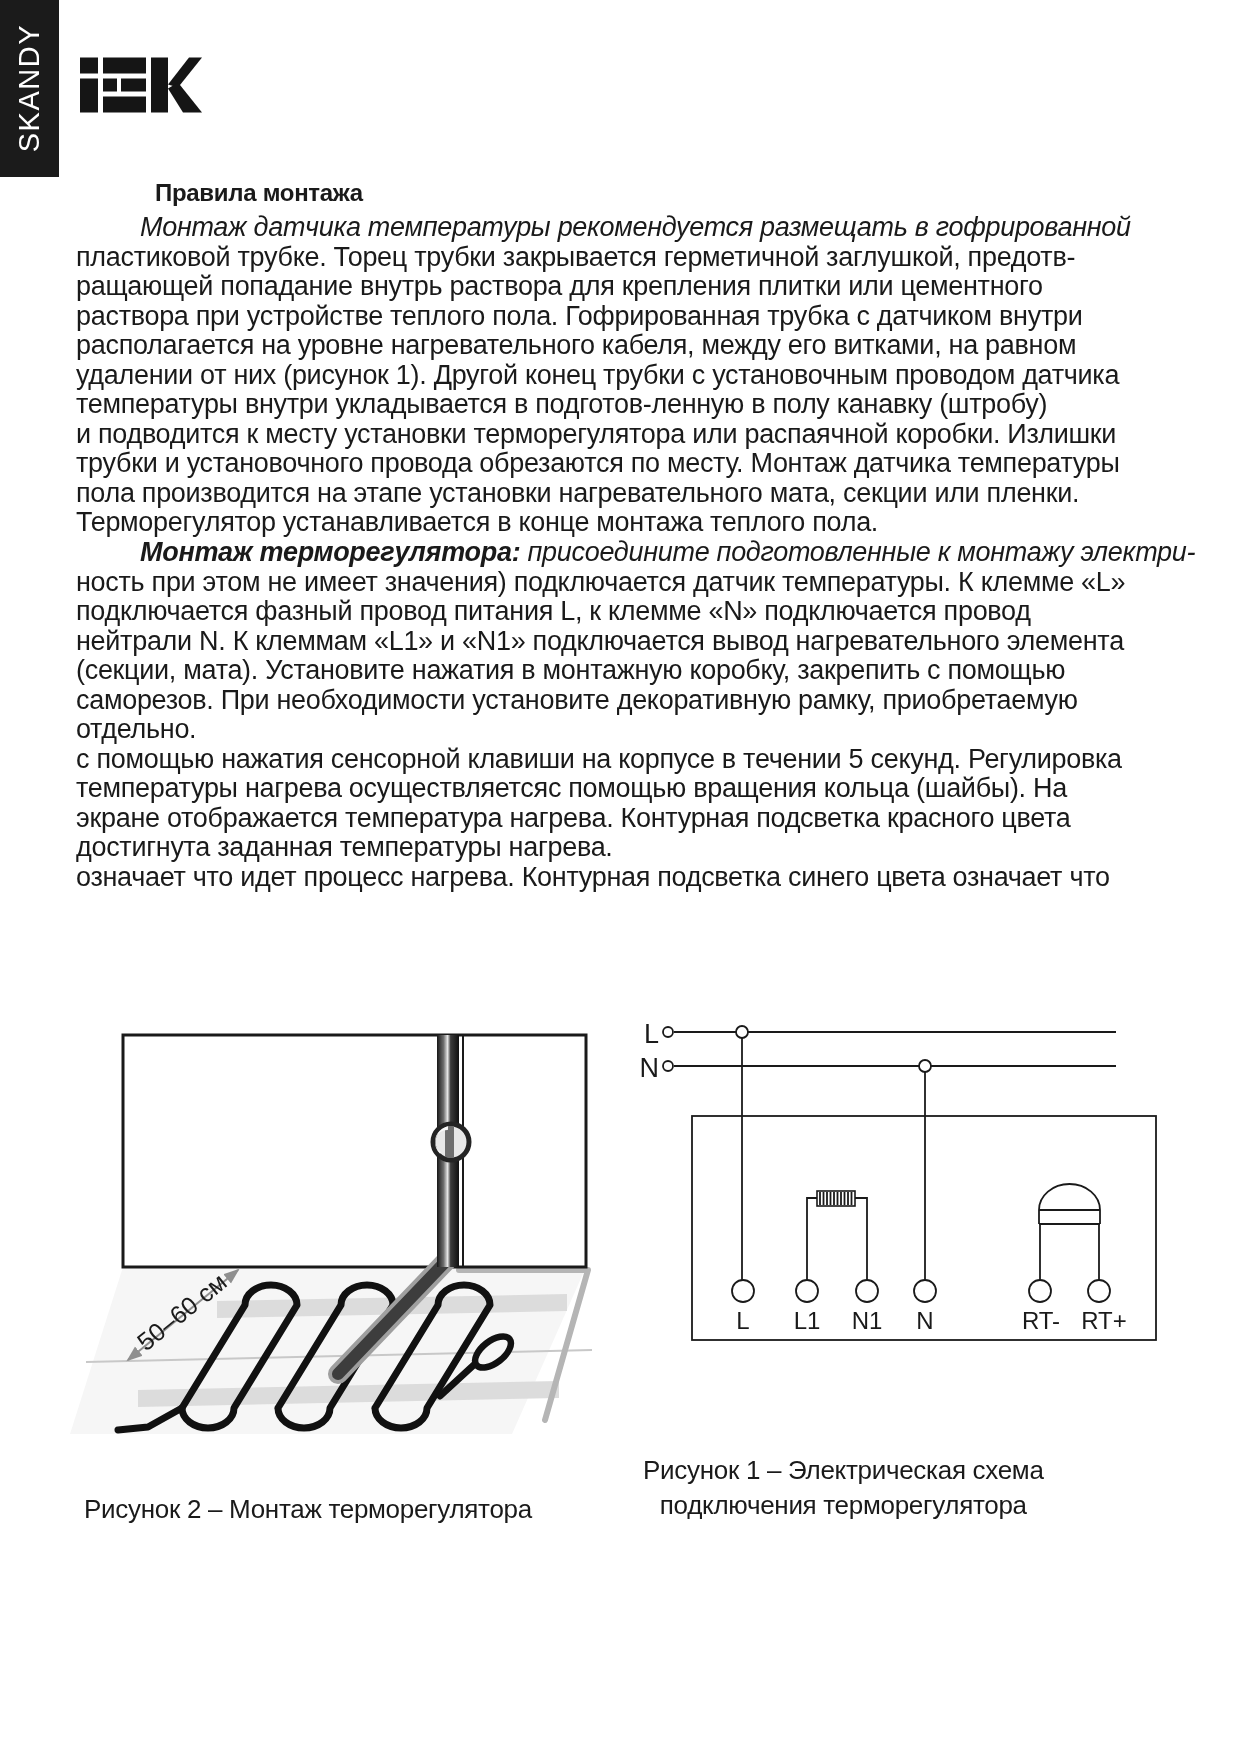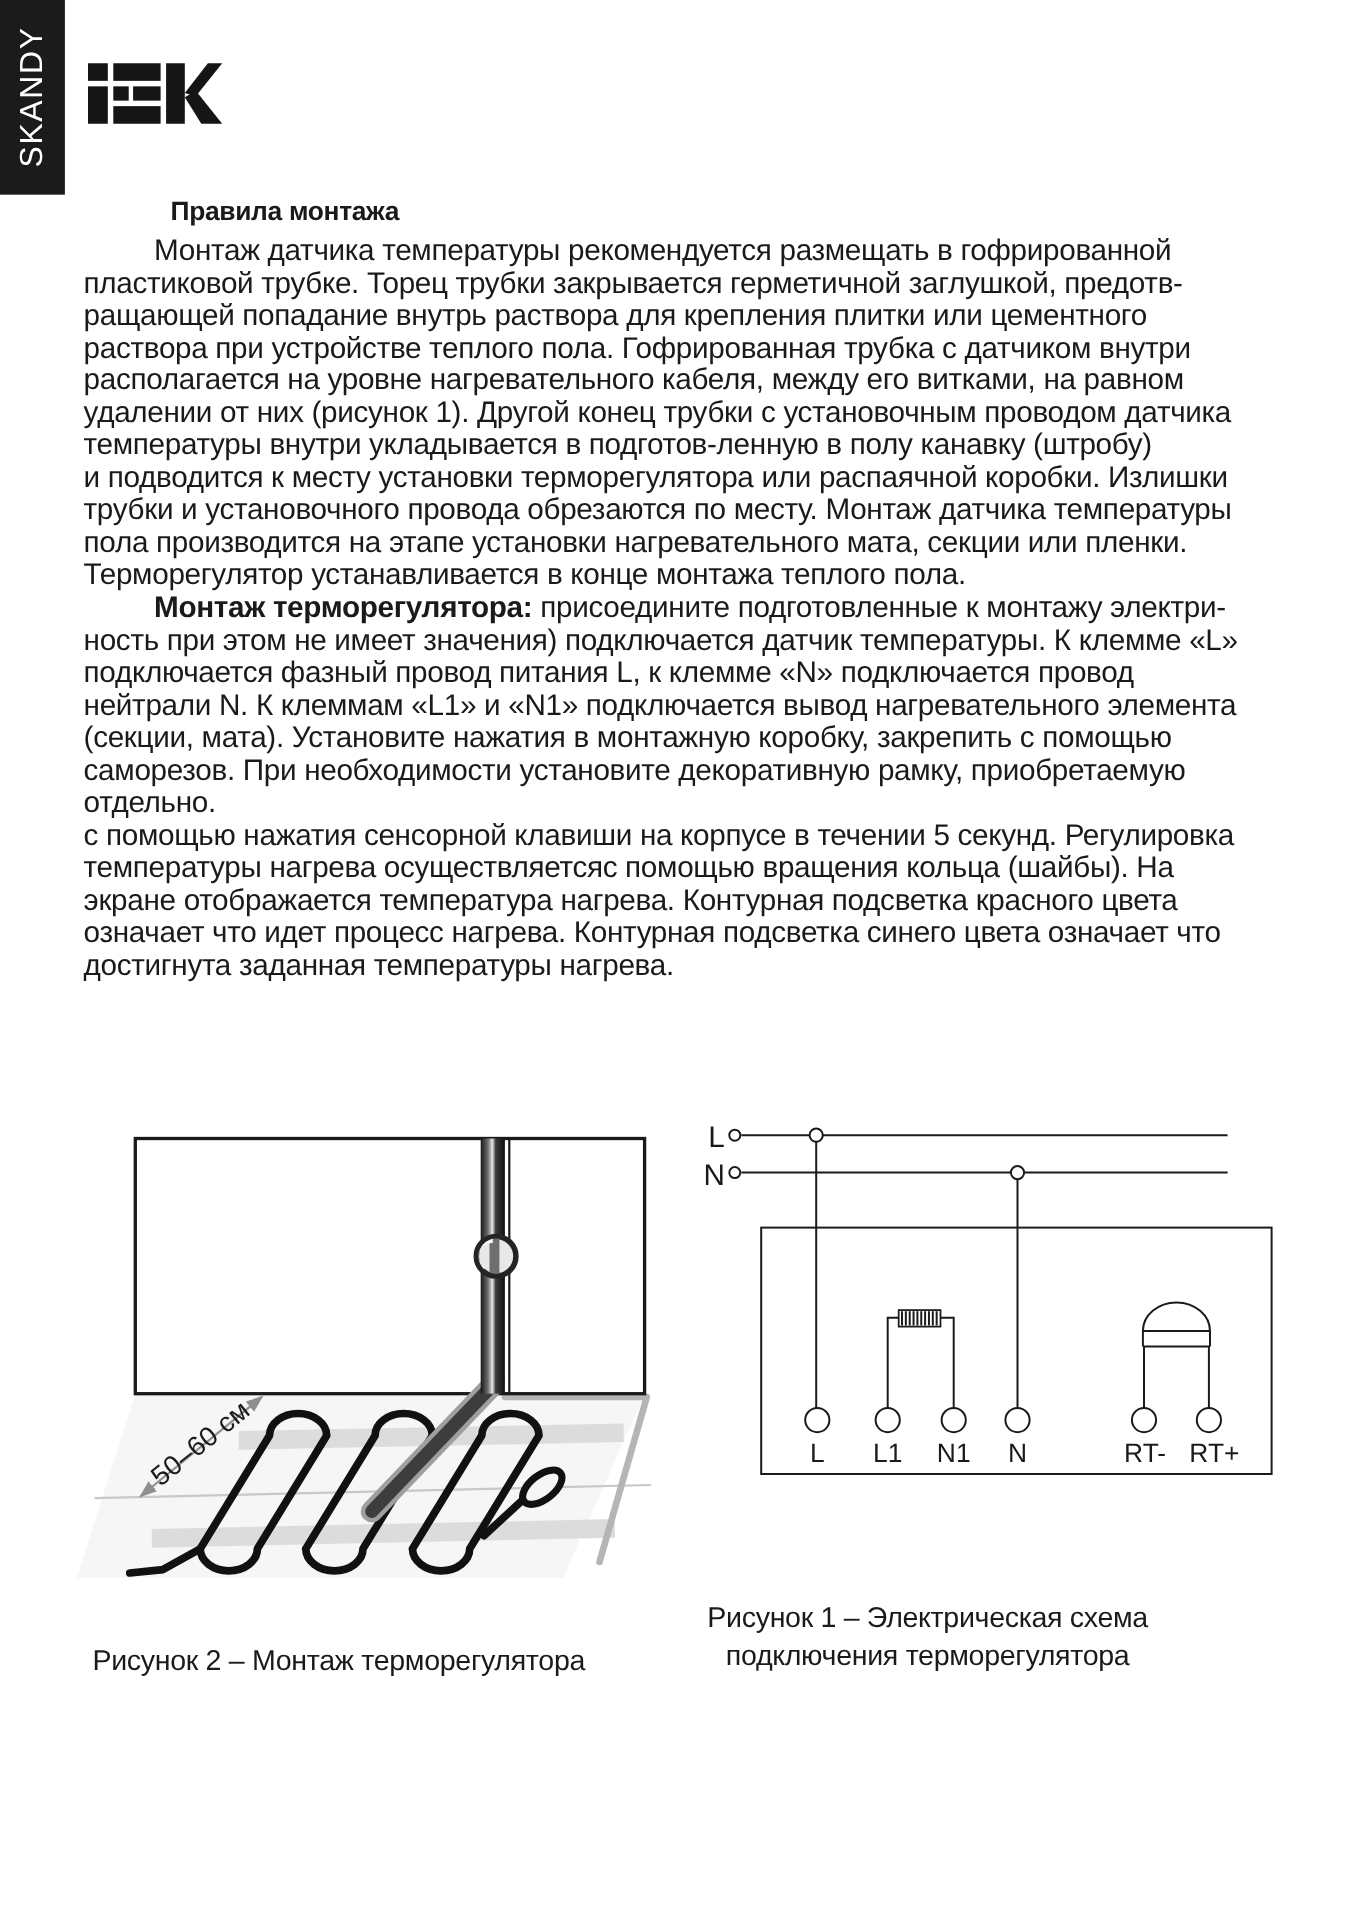--- a/index.html
+++ b/index.html
@@ -19,21 +19,21 @@
   .logo{position:absolute;left:80px;top:57px;}
   .heading{
     position:absolute;left:139px;top:179px;
     font-size:24px;font-weight:700;letter-spacing:-0.3px;white-space:nowrap;margin-left:16px;
   }
   .bodytext{
     position:absolute;left:76px;top:213px;width:1110px;
     font-size:27px;letter-spacing:-0.3px;line-height:29.55px;
   }
   .tline{white-space:nowrap;height:29.55px;}
-  .tline.ind{padding-left:64px;}
+  .tline.ind{padding-left:64px;font-style:italic;}
   .tline span.b{font-weight:700;}
   .fig{position:absolute;}
   .caption{
     position:absolute;font-size:26px;letter-spacing:-0.3px;line-height:35px;
     white-space:nowrap;
     text-align:center;
   }
   svg text{font-family:"Liberation Sans","DejaVu Sans",sans-serif;fill:#1a1a1a;}
 </style>
 </head>
@@ -76,22 +76,22 @@
     <div class="tline ind"><span class="b">Монтаж терморегулятора:</span><span> присоедините подготовленные к монтажу электри-</span></div>
     <div class="tline"><span>ность при этом не имеет значения) подключается датчик температуры. К клемме «L»</span></div>
     <div class="tline"><span>подключается фазный провод питания L, к клемме «N» подключается провод</span></div>
     <div class="tline"><span>нейтрали N. К клеммам «L1» и «N1» подключается вывод нагревательного элемента</span></div>
     <div class="tline"><span>(секции, мата). Установите нажатия в монтажную коробку, закрепить с помощью</span></div>
     <div class="tline"><span>саморезов. При необходимости установите декоративную рамку, приобретаемую</span></div>
     <div class="tline"><span>отдельно.</span></div>
     <div class="tline"><span>с помощью нажатия сенсорной клавиши на корпусе в течении 5 секунд. Регулировка</span></div>
     <div class="tline"><span>температуры нагрева осуществляетсяс помощью вращения кольца (шайбы). На</span></div>
     <div class="tline"><span>экране отображается температура нагрева. Контурная подсветка красного цвета</span></div>
+    <div class="tline"><span>достигнута заданная температуры нагрева.</span></div>
     <div class="tline"><span>означает что идет процесс нагрева. Контурная подсветка синего цвета означает что</span></div>
-    <div class="tline"><span>достигнута заданная температуры нагрева.</span></div>
   </div>
 
 <svg class="fig" style="left:56px;top:1008px" width="590" height="450" viewBox="56 1008 590 450">
   <defs>
     <linearGradient id="tubeGrad" x1="0" y1="0" x2="1" y2="0">
       <stop offset="0" stop-color="#161616"></stop>
       <stop offset="0.3" stop-color="#6e6e6e"></stop>
       <stop offset="0.48" stop-color="#e6e6e6"></stop>
       <stop offset="0.62" stop-color="#3c3c3c"></stop>
       <stop offset="1" stop-color="#101010"></stop>

